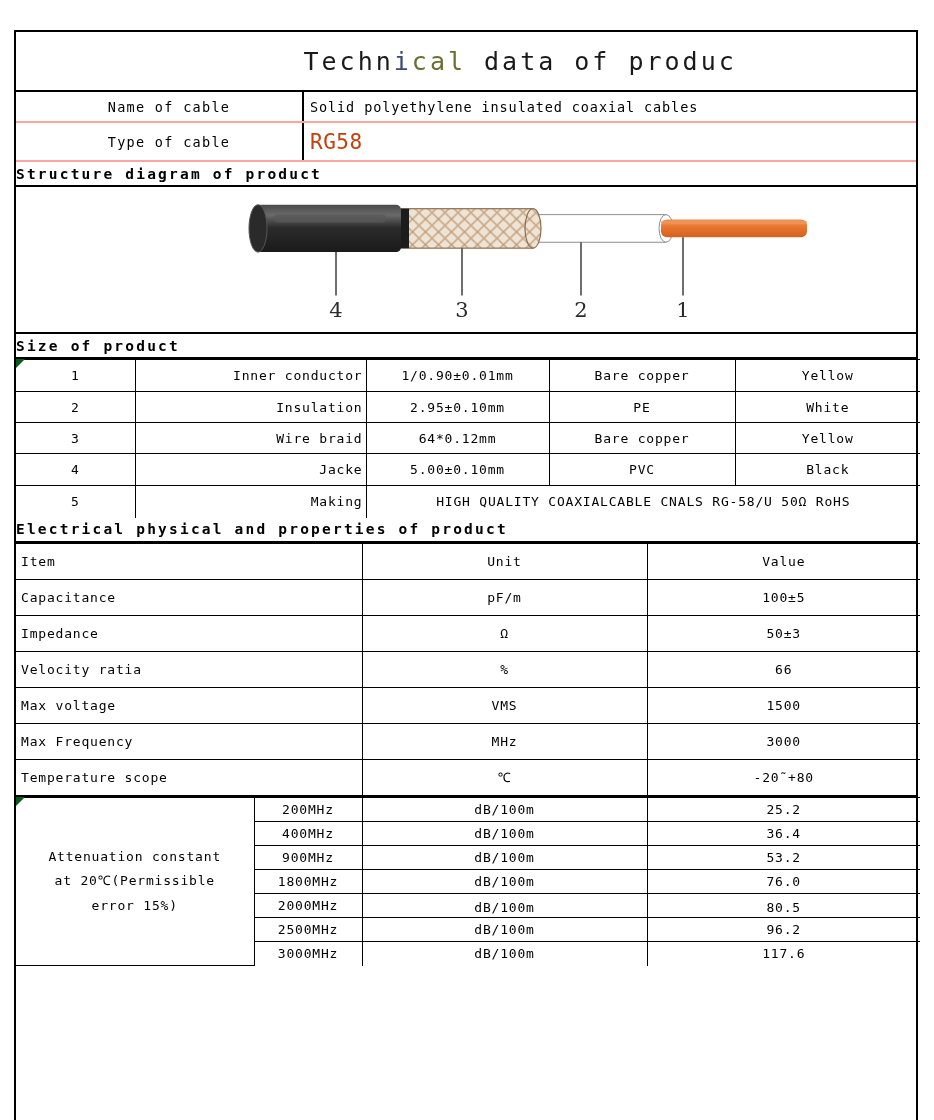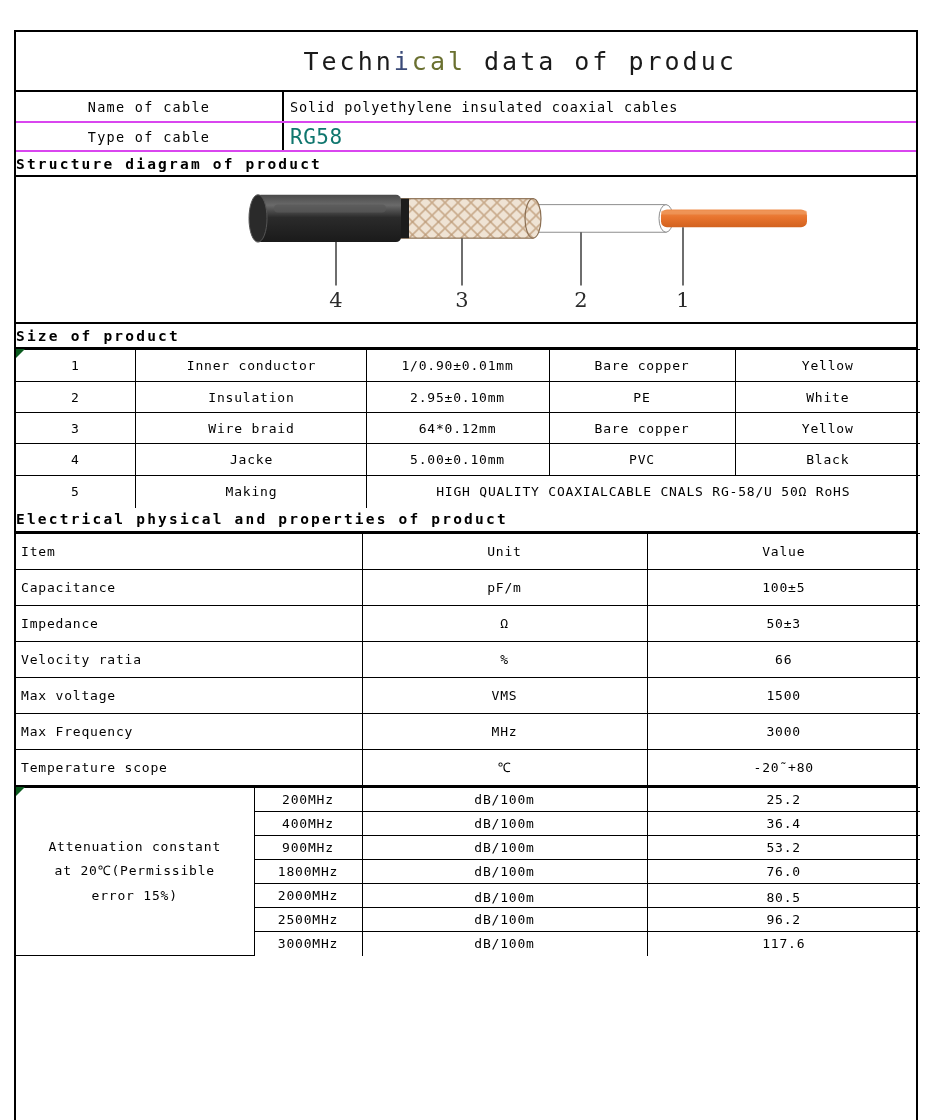--- a/index.html
+++ b/index.html
@@ -42,22 +42,23 @@
     letter-spacing: 3px;
     white-space: pre;
   }
   .t-dark  { color: #1a1a1a; }
   .t-blue  { color: #3a4a78; }
   .t-olive { color: #6a7030; }
 
   
   .kv-row {
     display: flex;
-    border-bottom: 2px solid #d946ef;
-    box-sizing: border-box;
+    border-bottom: 2px solid #fca5a5;
+    box-sizing: border-box;
+    padding-left: 20px;
   }
   .kv-label {
     width: 268px;
     flex: 0 0 268px;
     border-right: 2px solid #000;
     box-sizing: border-box;
     display: flex;
     align-items: center;
     justify-content: center;
     font-size: 13.5px;
@@ -66,22 +67,22 @@
   }
   .kv-value {
     flex: 1;
     display: flex;
     align-items: center;
     padding-left: 6px;
     font-size: 13.5px;
     letter-spacing: 0.9px;
   }
   .kv-row.r1 { height: 31px; }
-  .kv-row.r2 { height: 29px; text-align: center; }
-  .kv-value.big { font-size: 21px; letter-spacing: 0.5px; color: #0f766e; }
+  .kv-row.r2 { height: 39px; text-align: center; }
+  .kv-value.big { font-size: 21px; letter-spacing: 0.5px; color: #c2410c; }
 
   
   .section-bar {
     height: 25px;
     display: flex;
     align-items: center;
     font-size: 14.5px;
     font-weight: bold;
     letter-spacing: 2.2px;
     border-bottom: 2px solid #000;
@@ -124,21 +125,21 @@
     table-layout: fixed;
   }
   table.grid td {
     border: 1px solid #000;
     text-align: center;
     font-size: 13px;
     letter-spacing: 0.8px;
     padding: 2px 3px;
     box-sizing: border-box;
   }
-  table.grid td.lft { text-align: center; padding-left: 5px; }
+  table.grid td.lft { text-align: right; padding-left: 5px; }
   table.grid tr td:first-child { border-left: none; }
   table.grid tr td:last-child { border-right: none; }
   table.grid tr:last-child td { border-bottom: none; }
 
   .size-tbl td { height: 32px; }
   .size-tbl tr.hdr td { height: 34px; }
   .size-tbl tr:nth-child(2) td,
   .size-tbl tr:nth-child(3) td { height: 31px; }
 
   .elec-tbl td { height: 36px; }

